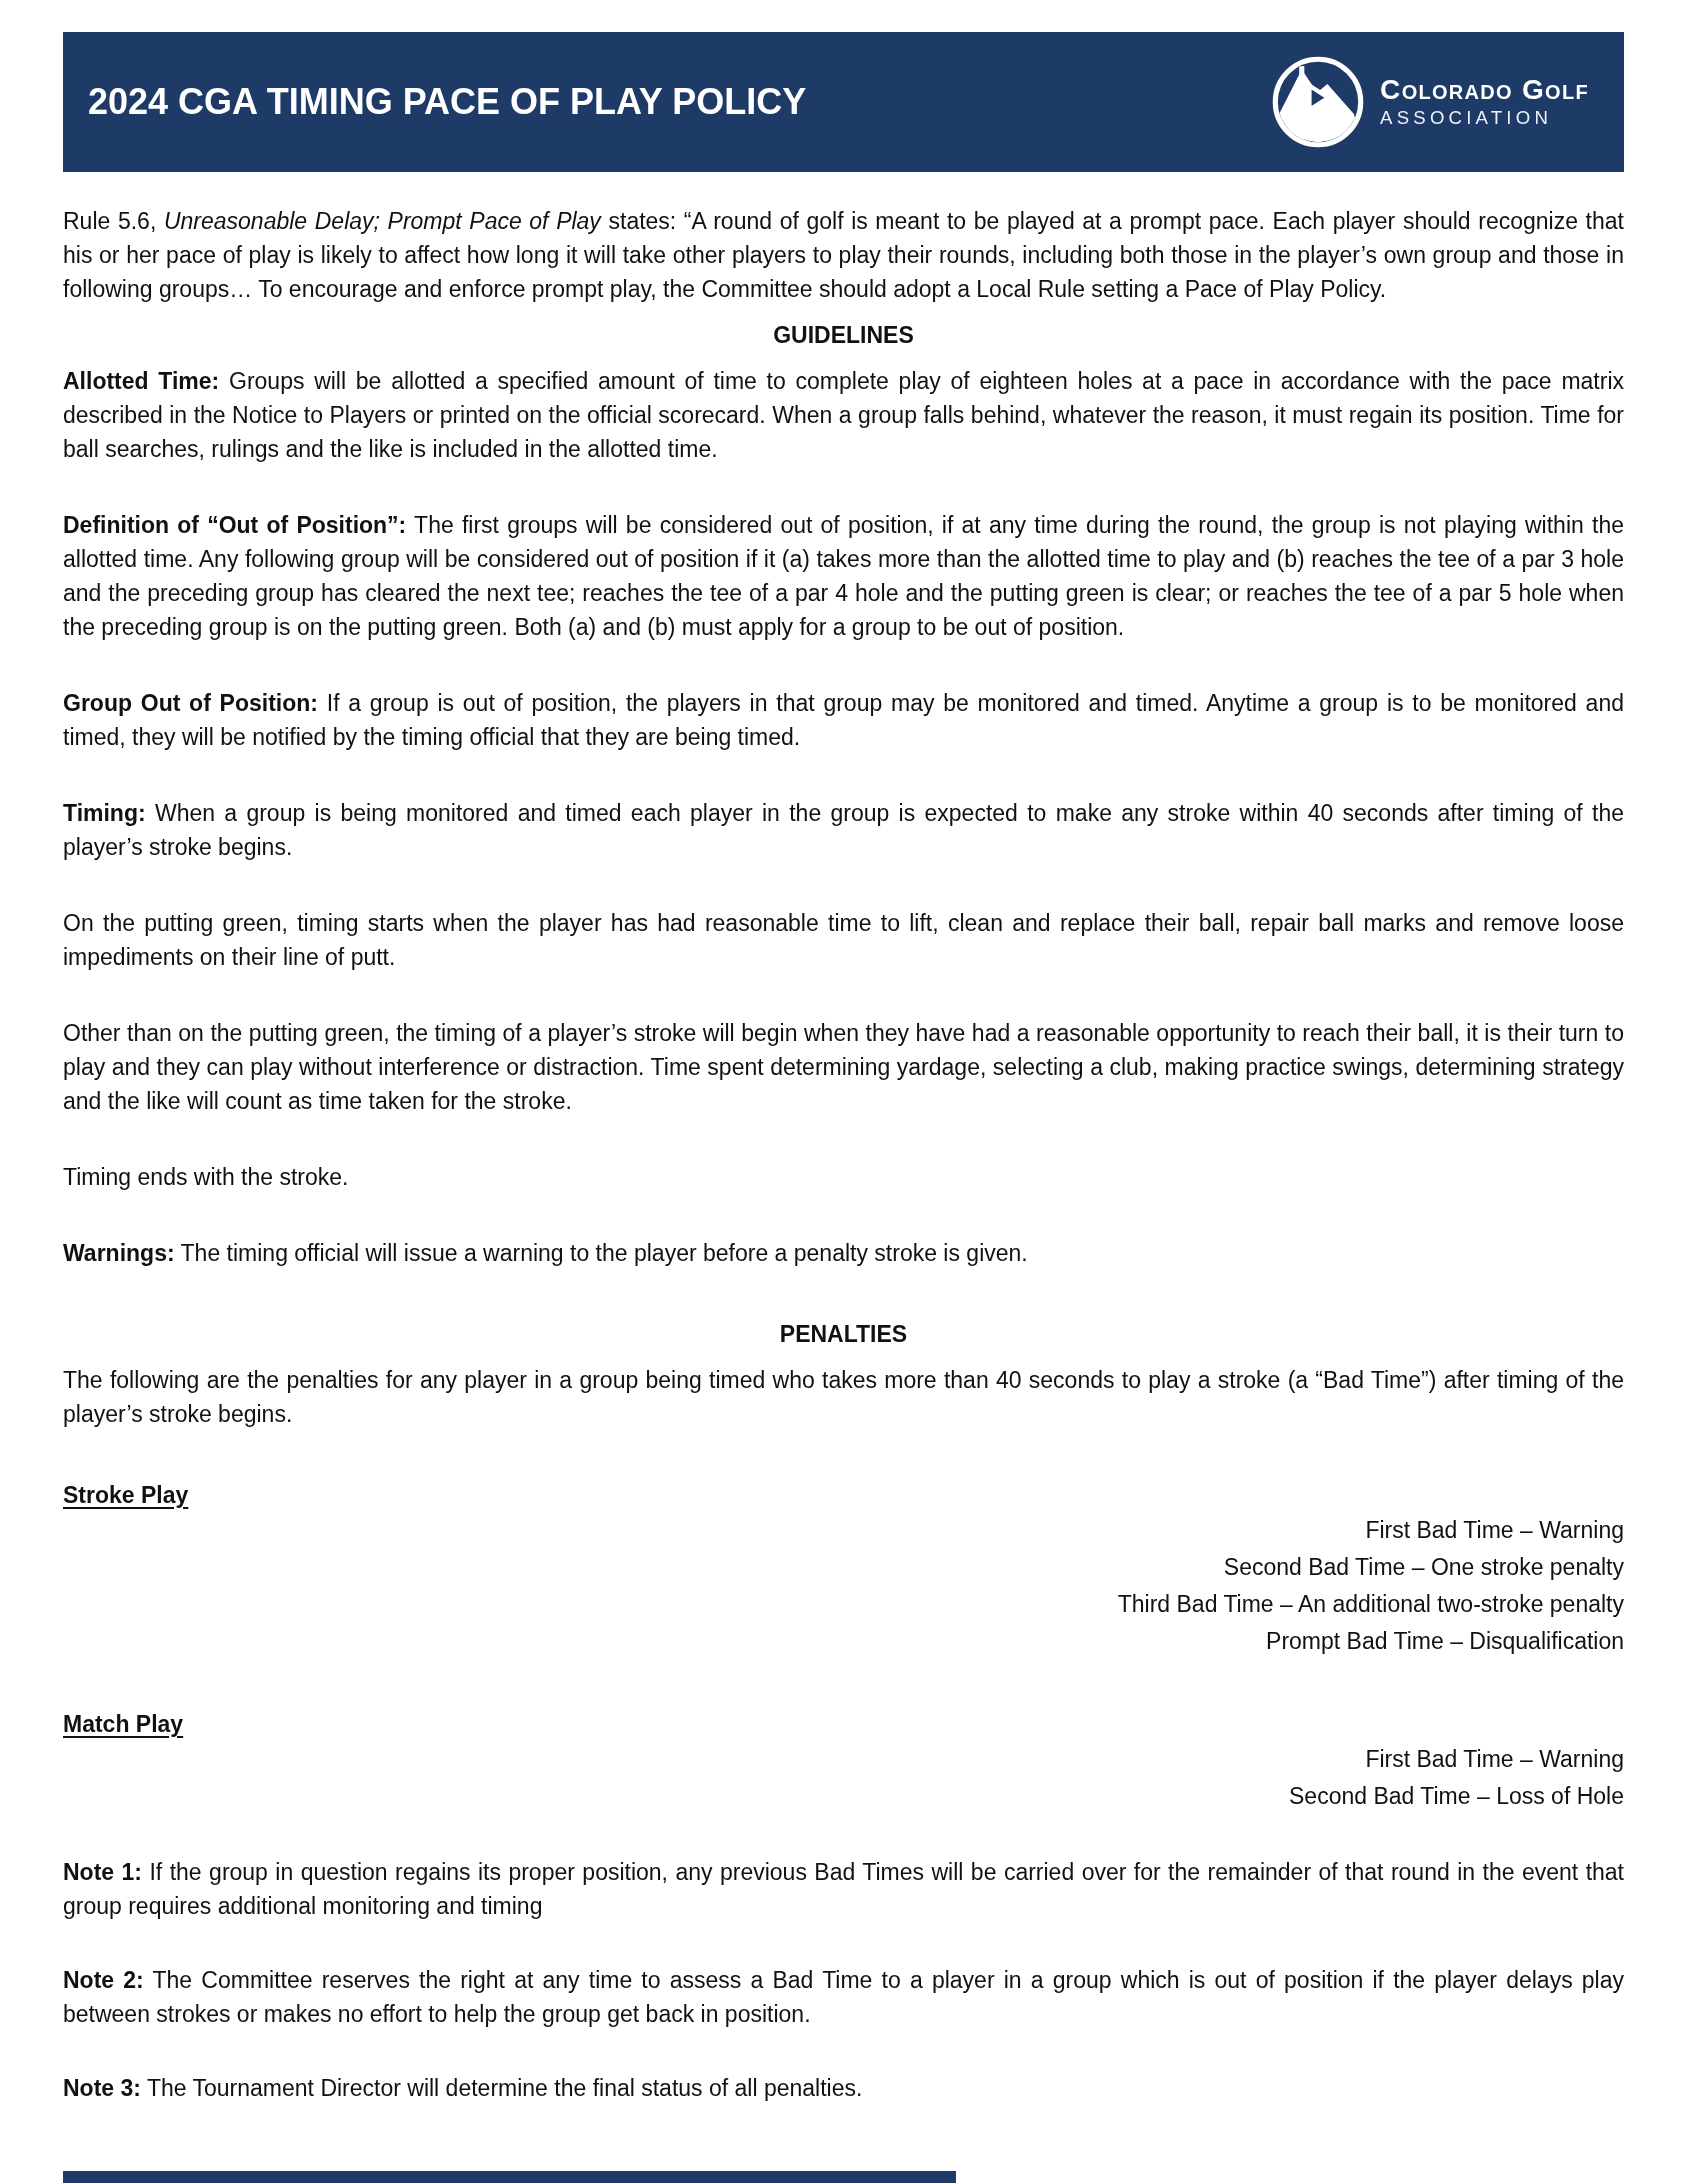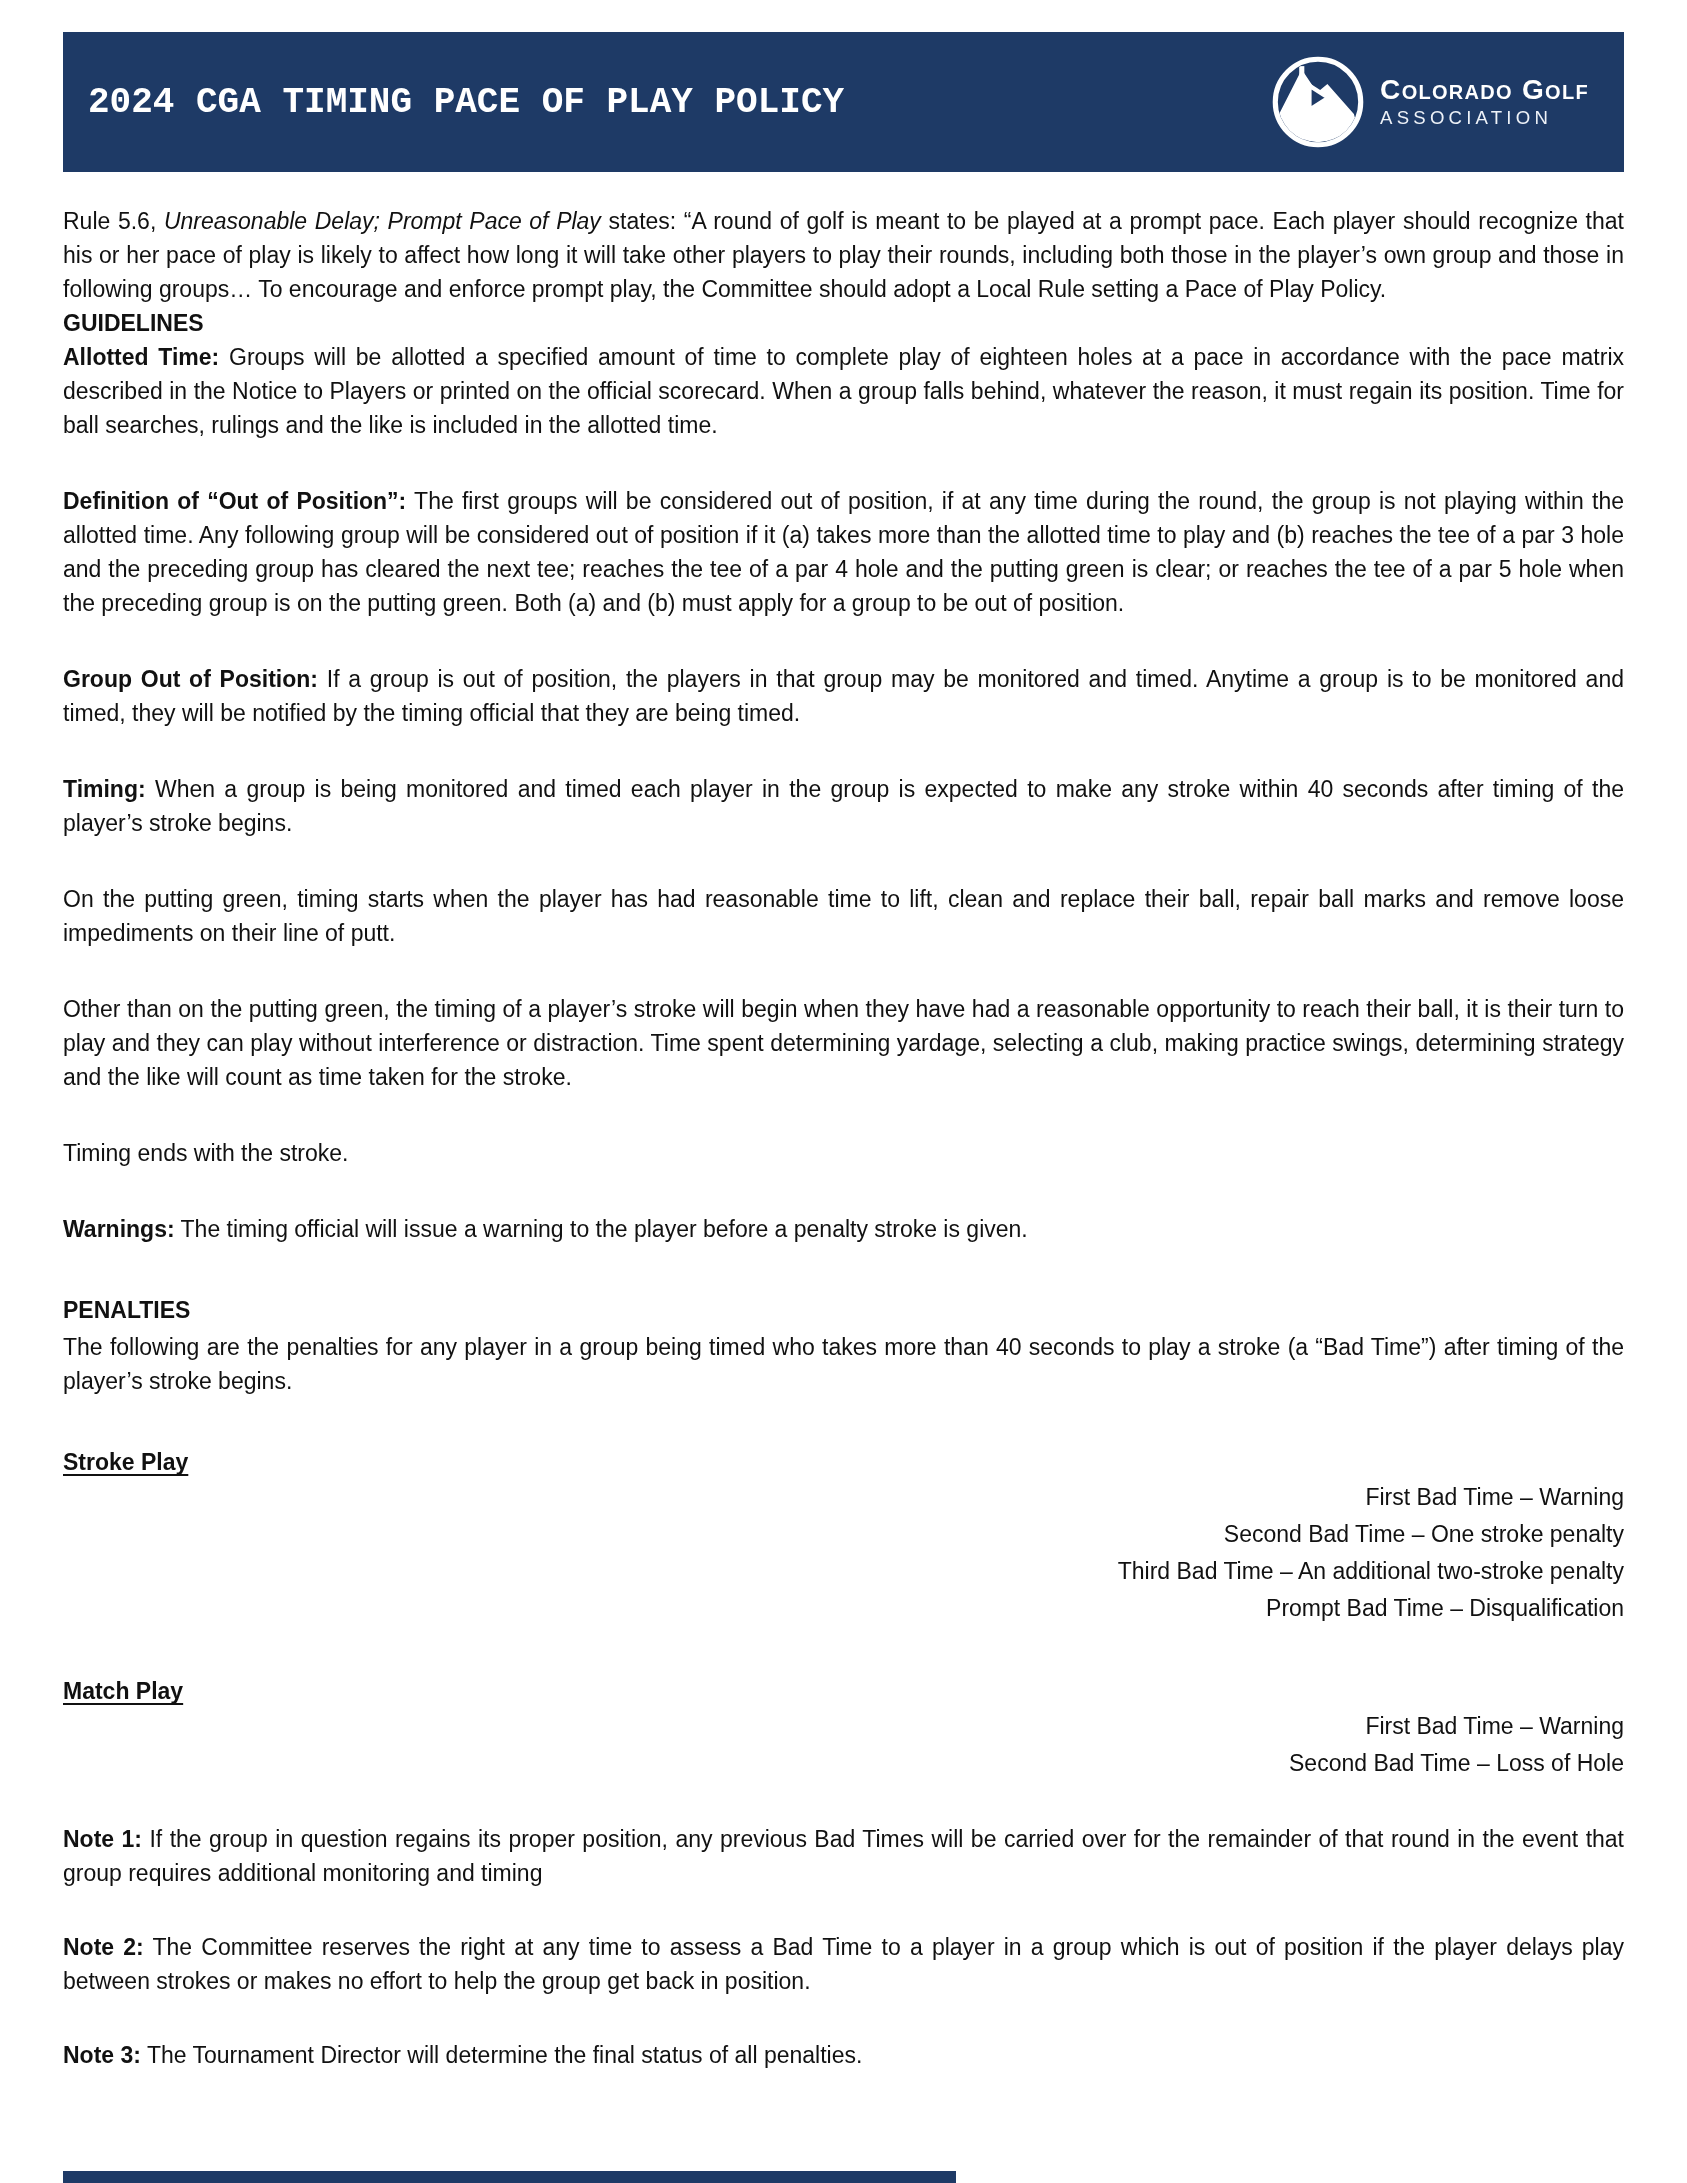--- a/index.html
+++ b/index.html
@@ -5,30 +5,30 @@
   html,body{margin:0;padding:0;}
   body{
     width:1687px;height:2183px;position:relative;background:#ffffff;
     font-family:"Liberation Sans", sans-serif;color:#111;overflow:hidden;
   }
   .page{padding:32px 63px 0 63px;}
   .banner{
     background:#1e3a66;height:140px;display:flex;align-items:center;
     justify-content:space-between;padding:0 35px 0 25px;box-sizing:border-box;
   }
-  .title{color:#ffffff;font-weight:700;font-size:36px;letter-spacing:0px;white-space:nowrap;font-family:Liberation Mono, monospace;}
+  .title{color:#ffffff;font-weight:700;font-size:36px;letter-spacing:0px;white-space:nowrap;}
   .logo{display:flex;align-items:center;}
   .logo svg{width:94px;height:94px;flex:0 0 auto;}
   .wordmark{margin-left:15px;}
   .wm1{color:#ffffff;font-weight:700;font-size:28px;line-height:1.05;font-variant:small-caps;letter-spacing:1.3px;white-space:nowrap;}
   .wm2{color:#eef2f8;font-weight:400;font-size:18.6px;letter-spacing:4.2px;margin-top:3.4px;white-space:nowrap;}
   .doc{font-size:23px;line-height:34px;text-align:justify;}
   .doc p{margin:42px 0 0 0;}
   .doc p.first{margin-top:32px;}
-  .doc h2{margin:0;font-size:23px;line-height:34px;font-weight:700;}
+  .doc h2{margin:12px;font-size:23px;line-height:34px;font-weight:700;text-align:center;}
   .doc h2.mt{margin-top:47px;}
   .doc p.tight{margin-top:0;}
   .doc p.intro-tight{margin-top:3.4px;}
   .doc p.list-head{margin-top:47px;text-align:left;}
   .u{text-decoration:underline;text-underline-offset:4.2px;}
   .list{text-align:right;}
   .list .li{line-height:37px;}
   .doc p.note{margin-top:40px;}
   .sliver{position:absolute;left:63px;bottom:0;width:893px;height:11.8px;background:#1e3a66;}
 </style>

